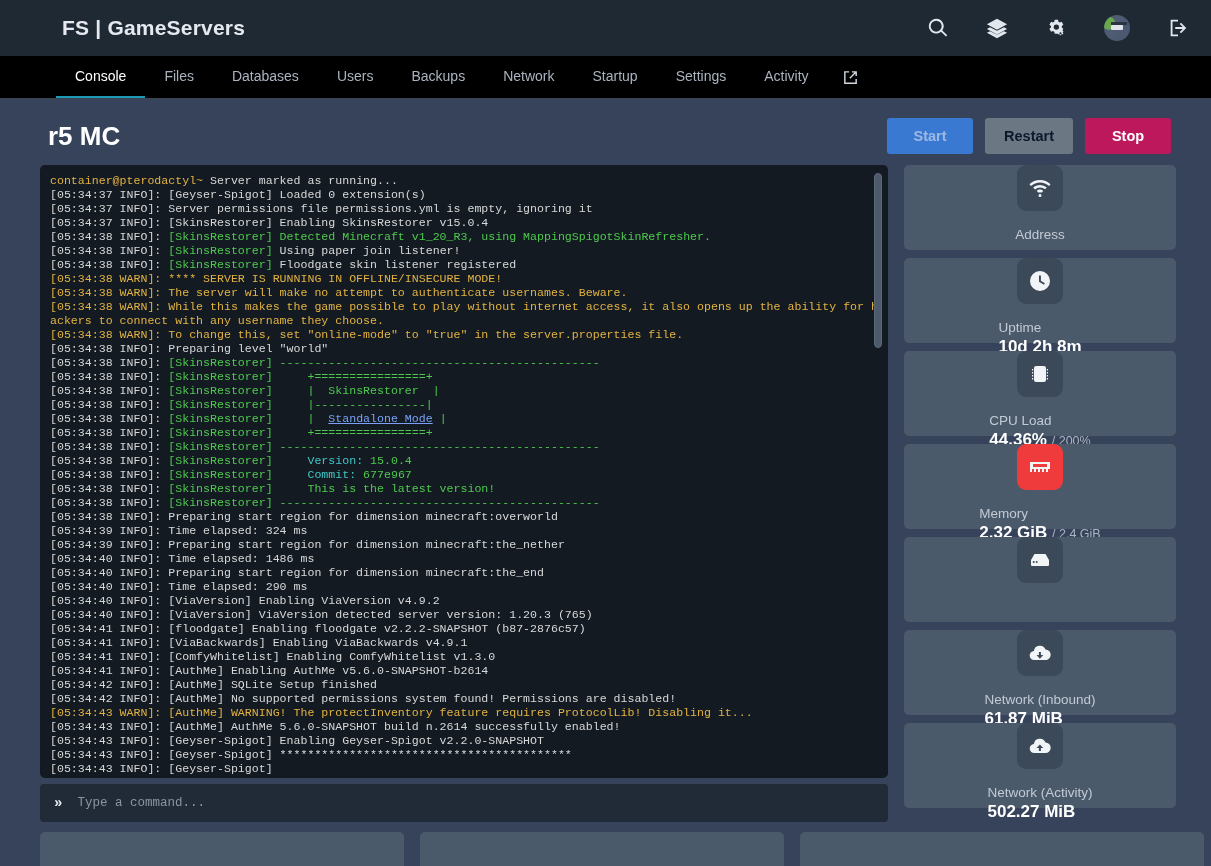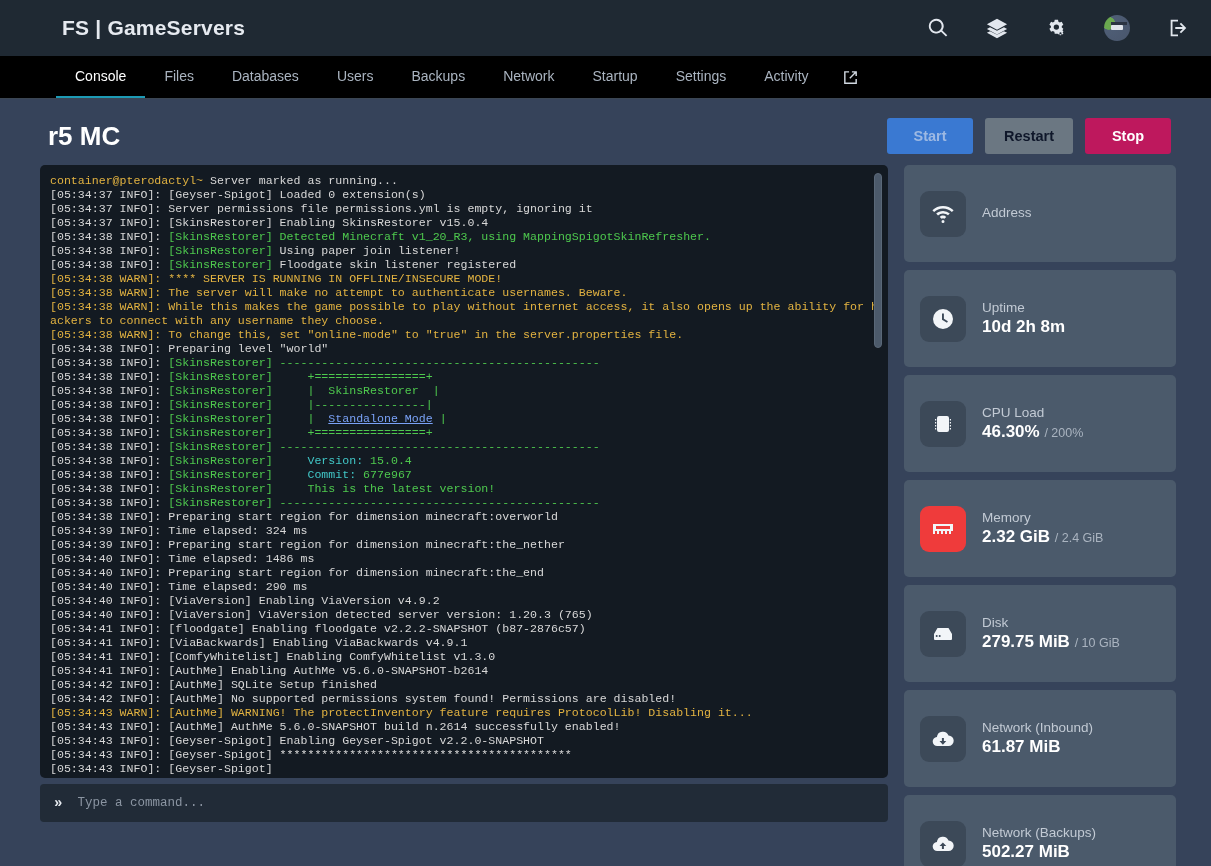--- a/index.html
+++ b/index.html
@@ -133,22 +133,22 @@
     flex: 1 1 auto; background: transparent; border: none; outline: none;
     font-family: "Liberation Mono", "DejaVu Sans Mono", monospace;
     font-size: 12.5px; color: #cfd6de;
   }
   .cmd-input::placeholder { color: #8b95a2; }
 
   
   .stats { width: 272px; flex: 0 0 272px; display: flex; flex-direction: column; gap: 8px; }
   .stat-card {
     background: #4b5a6b; border-radius: 5px;
-    height: 97px; display: flex; align-items: center;
-    padding: 0 16px; gap: 16px;
+    height: 85px; display: flex; align-items: center;
+    padding: 0 16px; gap: 16px; flex-direction: column;
   }
   .stat-icon {
     width: 46px; height: 46px; flex: 0 0 46px;
     background: #3c4958; border-radius: 9px;
     display: flex; align-items: center; justify-content: center;
     color: #f2f5f8;
   }
   .stat-icon.alert { background: #ef3b3b; }
   .stat-icon svg { width: 24px; height: 24px; fill: currentColor; display:block; }
   .stat-body { display: flex; flex-direction: column; justify-content: center; gap: 2px; }
@@ -287,21 +287,21 @@
 
       <div class="stat-card">
         <div class="stat-icon">
           <svg viewBox="0 0 24 24">
               <path d="M8 4h8a2 2 0 012 2v12a2 2 0 01-2 2H8a2 2 0 01-2-2V6a2 2 0 012-2zM4 7h1.2v1.4H4V7zm0 3h1.2v1.4H4V10zm0 3h1.2v1.4H4V13zm0 3h1.2v1.4H4V16zm14.8-9H20v1.4h-1.2V7zm0 3H20v1.4h-1.2V10zm0 3H20v1.4h-1.2V13zm0 3H20v1.4h-1.2V16z"></path>
             </svg>
         </div>
         <div class="stat-body">
           <div class="stat-label">CPU Load</div>
           <div class="stat-value">
-            <span>46.30%</span>
+            <span>44.36%</span>
             <span class="stat-sub">/ 200%</span>
           </div>
         </div>
       </div>
 
       <div class="stat-card">
         <div class="stat-icon alert">
           <svg viewBox="0 0 24 24">
               <path d="M2 7h20v7h-2v3h-2v-3h-2v3h-2v-3h-2v3h-2v-3H8v3H6v-3H4v3H2V7zm3 2v3h14V9H5z"></path>
             </svg>
@@ -314,27 +314,20 @@
           </div>
         </div>
       </div>
 
       <div class="stat-card">
         <div class="stat-icon">
           <svg viewBox="0 0 24 24">
               <path d="M6.5 6h11l3.5 6v5a1 1 0 01-1 1H4a1 1 0 01-1-1v-5l3.5-6zm-.8 7a1 1 0 100 2 1 1 0 000-2zm3 0a1 1 0 100 2 1 1 0 000-2z"></path>
             </svg>
         </div>
-        <div class="stat-body">
-          <div class="stat-label">Disk</div>
-          <div class="stat-value">
-            <span>279.75 MiB</span>
-            <span class="stat-sub">/ 10 GiB</span>
-          </div>
-        </div>
       </div>
 
       <div class="stat-card">
         <div class="stat-icon">
           <svg viewBox="0 0 24 24">
               <path d="M6.5 19A4.5 4.5 0 015.9 10a6 6 0 0111.6-1.4A4.2 4.2 0 0117.5 19h-11zm6.4-8h-2v3.1H8.5l3.4 3.6 3.4-3.6h-2.4V11z"></path>
             </svg>
         </div>
         <div class="stat-body">
           <div class="stat-label">Network (Inbound)</div>
@@ -342,21 +335,21 @@
         </div>
       </div>
 
       <div class="stat-card">
         <div class="stat-icon">
           <svg viewBox="0 0 24 24">
               <path d="M6.5 19A4.5 4.5 0 015.9 10a6 6 0 0111.6-1.4A4.2 4.2 0 0117.5 19h-11zm5.4-8.5l-3.4 3.6h2.4V17h2v-2.9h2.4l-3.4-3.6z"></path>
             </svg>
         </div>
         <div class="stat-body">
-          <div class="stat-label">Network (Backups)</div>
+          <div class="stat-label">Network (Activity)</div>
           <div class="stat-value">502.27 MiB</div>
         </div>
       </div>
 
     </div>
   </div>
 
   <div class="bottom-row">
     <div class="bpanel a"></div>
     <div class="bpanel b"></div>

